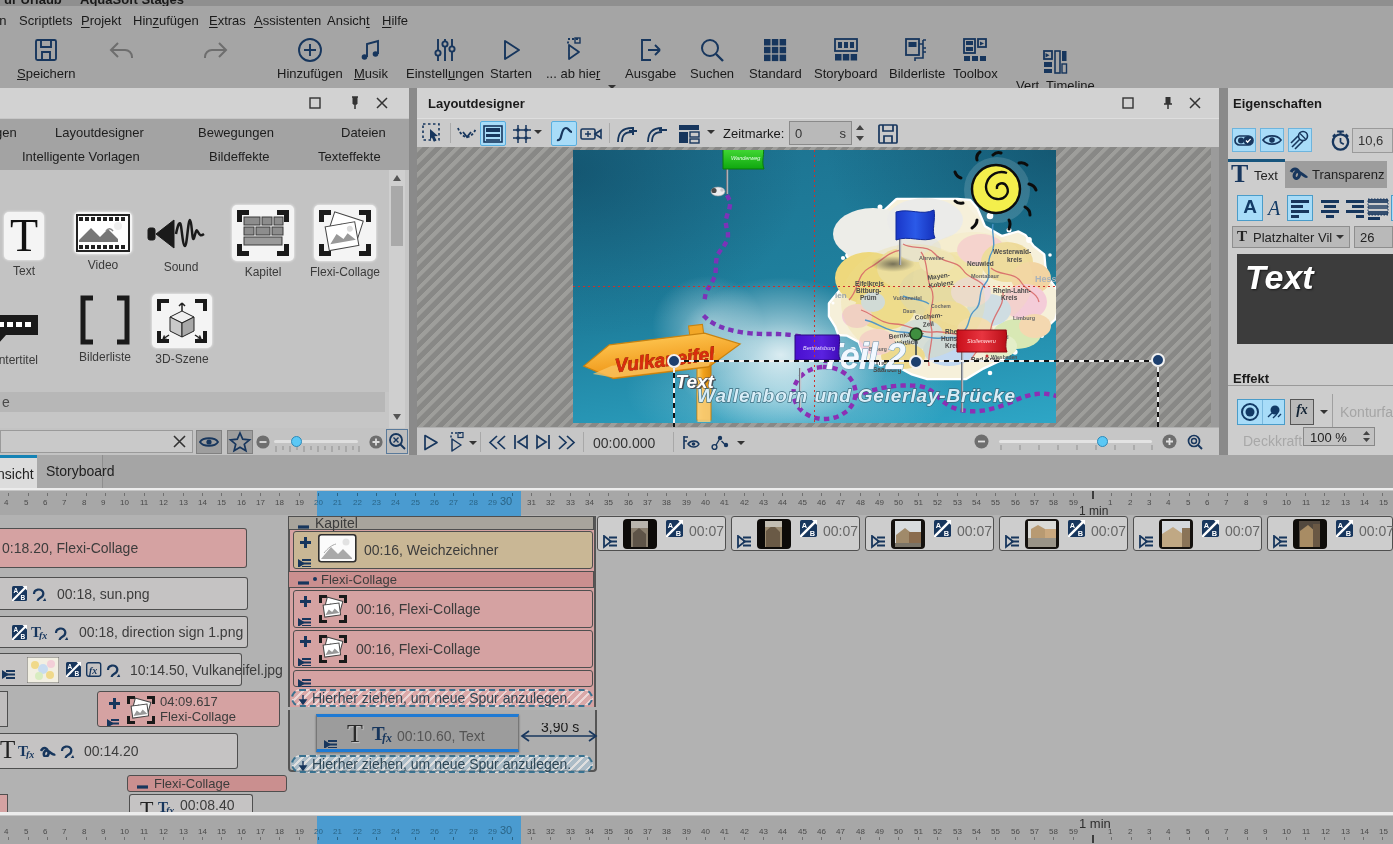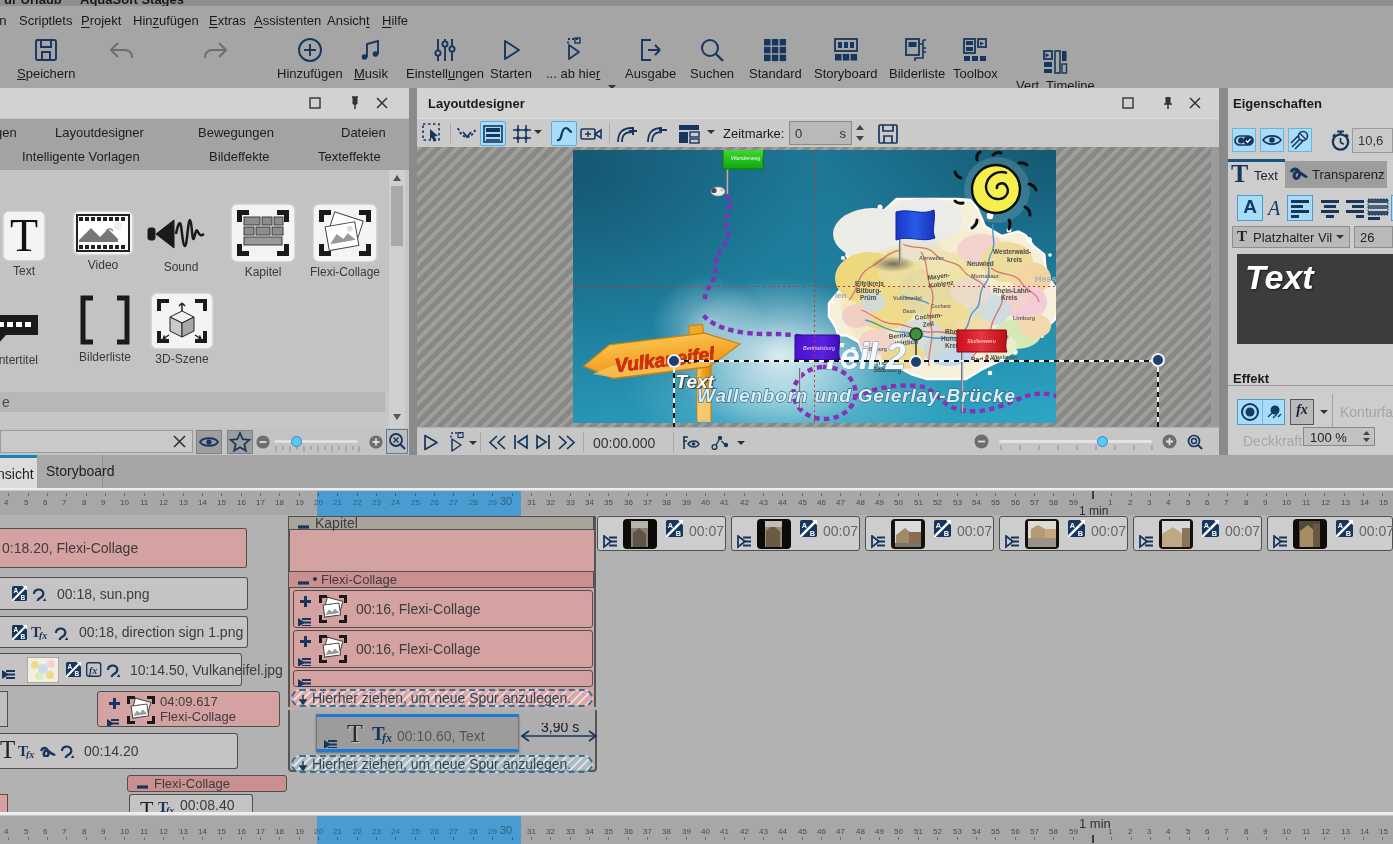--- a/index.html
+++ b/index.html
@@ -1268,20 +1268,32 @@
       </div>
 <div class="abs" style="left:0;top:236px;width:8px;height:36px;background:#c0bebe;border:1px solid #4f4f4f;border-left:none"></div>
 <div class="abs" style="left:0;top:339px;width:8px;height:21px;background:#d5a2a2;border:1px solid #4f4f4f;border-left:none;border-bottom:none"></div>
 <div class="abs" style="left:288px;top:61px;width:308px;height:191px;border-left:2px solid #555;border-right:2px solid #555;background:#d5a2a2"></div>
 <div class="tbox" style="left:288px;top:61px;width:306px;height:14px;background:#a8a49c;border-radius:0">
         <svg style="position:absolute;left:8px;top:5px" width="13" height="8" viewBox="0 0 13 8">
           <use href="#t-minus"></use>
         </svg>
         <span style="margin-left:26px;font-size:14px">Kapitel</span>
       </div>
+<div class="tbox tan" style="left:293px;top:76px;width:300px;height:38px">
+        <svg style="position:absolute;left:5px;top:4px" width="13" height="13" viewBox="0 0 13 13">
+          <use href="#t-plus"></use>
+        </svg>
+        <svg style="position:absolute;left:3px;top:20px" width="14" height="15" viewBox="0 0 14 15">
+          <use href="#t-pl"></use>
+        </svg>
+        <svg style="position:absolute;left:24px;top:2px" width="40" height="34" viewBox="0 0 40 34">
+          <use href="#t-img"></use>
+        </svg>
+        <span style="margin-left:70px">00:16, Weichzeichner</span>
+      </div>
 <div class="tbox pinkhead" style="left:288px;top:116px;width:306px;height:17px;border-radius:0">
         <svg style="position:absolute;left:8px;top:6px" width="13" height="10" viewBox="0 0 13 10">
           <use href="#t-minus"></use>
         </svg>
         <span style="position:absolute;left:24px;top:5px;width:4px;height:4px;border-radius:50%;background:#17365d"></span>
         <span style="margin-left:32px;font-size:13px">Flexi-Collage</span>
       </div>
 <div class="tbox pink" style="left:293px;top:135px;width:300px;height:38px">
         <svg style="position:absolute;left:5px;top:4px" width="13" height="13" viewBox="0 0 13 13">
           <use href="#t-plus"></use>

